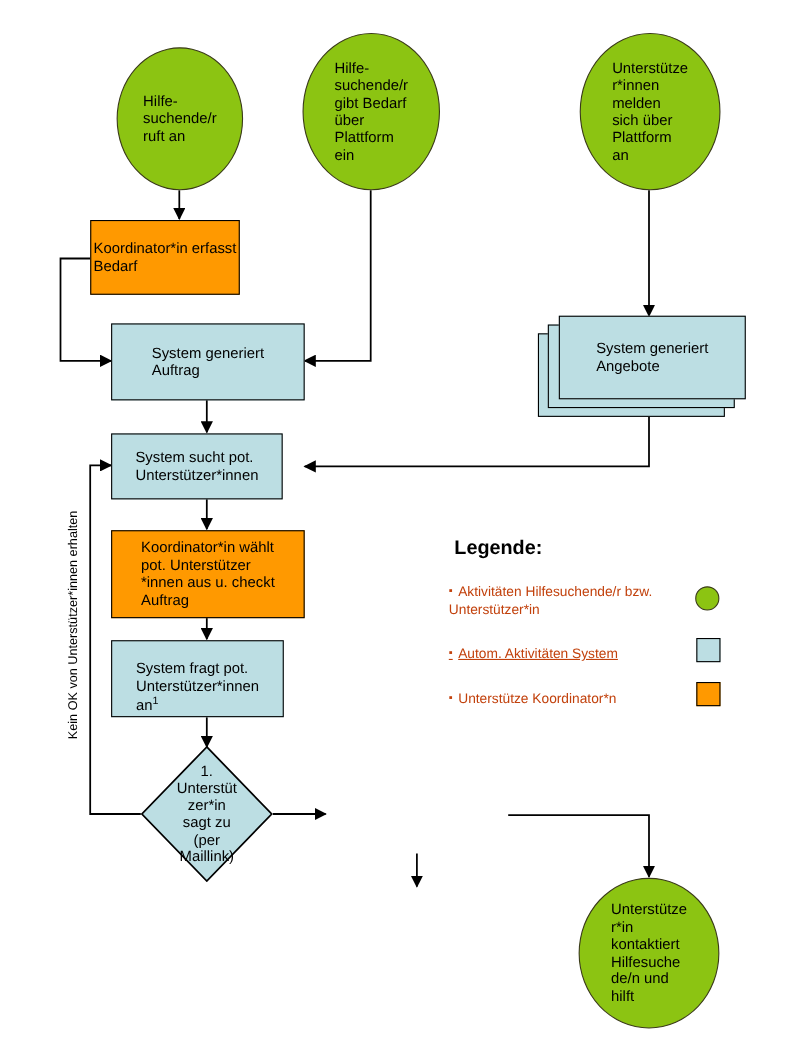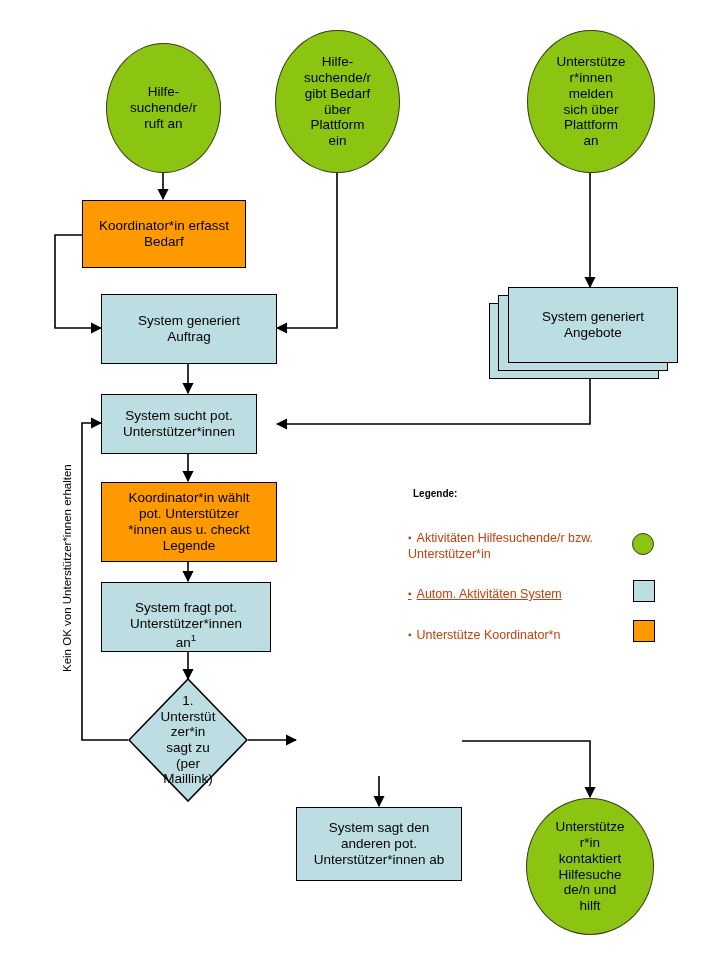--- a/index.html
+++ b/index.html
@@ -14,21 +14,20 @@
     background: #ffffff;
     font-family: "Liberation Sans", sans-serif;
     overflow: hidden;
   }
   .node {
     position: absolute;
     box-sizing: border-box;
     display: flex;
     align-items: center;
     justify-content: center;
-    text-align: center;
     color: #000000;
     font-size: 13.5px;
     line-height: 1.18;
   }
   .circle {
     border-radius: 50%;
     background: #8CC412;
     border: 1px solid #3a3a1a;
   }
   .rect {
@@ -70,21 +69,21 @@
   }
   .vlabel {
     position: absolute;
     transform-origin: left bottom;
     white-space: nowrap;
     font-size: 11.5px;
     color: #000;
   }
   .legend-title {
     position: absolute;
-    font-size: 10px;
+    font-size: 18px;
     font-weight: bold;
     color: #000;
   }
   .legend-row {
     position: absolute;
     font-size: 12.5px;
     color: #c2410c;
     line-height: 1.25;
   }
   .legend-bullet { margin-right: 5px; font-size: 10px; vertical-align: middle; }
@@ -157,21 +156,21 @@
 
   <div class="node circle" style="left:527px; top:30px; width:128px; height:143px;">
     <span style="white-space:pre-line;">Unterstütze
 r*innen
 melden
 sich über
 Plattform
 an</span>
   </div>
 
-  <div class="node rect orange" style="left:82px; top:200px; width:164px; height:68px;">
+  <div class="node rect orange" style="left:82px; top:200px; width:136px; height:68px;">
     <span style="white-space:pre-line;">Koordinator*in erfasst
 Bedarf</span>
   </div>
 
   <div class="node rect" style="left:101px; top:294px; width:176px; height:70px;">
     <span style="white-space:pre-line;">System generiert
 Auftrag</span>
   </div>
 
   <div class="stackwrap" style="left:489px; top:287px; width:200px; height:92px;">
@@ -185,49 +184,44 @@
 
   <div class="node rect" style="left:101px; top:394px; width:156px; height:60px;">
     <span style="white-space:pre-line;">System sucht pot.
 Unterstützer*innen</span>
   </div>
 
   <div class="node rect orange" style="left:101px; top:482px; width:176px; height:80px;">
     <span style="white-space:pre-line;">Koordinator*in wählt
 pot. Unterstützer
 *innen aus u. checkt
-Legende</span>
-  </div>
-
-  <div class="node rect" style="left:101px; top:582px; width:170px; height:70px;">
+Auftrag</span>
+  </div>
+
+  <div class="node rect" style="left:101px; top:582px; width:157px; height:70px;">
     <span style="white-space:pre-line;">
       <span>System fragt pot.
 Unterstützer*innen
 an</span><span class="sup">1</span>
     </span>
   </div>
 
   <div class="diamond-wrap" style="left:128px; top:678px; width:120px; height:124px;">
     <svg class="diamond-shape" viewBox="0 0 120 124" preserveAspectRatio="none">
       <polygon points="60,1 119,62 60,123 1,62" fill="#BCDEE3" stroke="#000" stroke-width="1.6"></polygon>
     </svg>
     <div class="diamond-label" style="white-space:pre-line;">1.
 Unterstüt
 zer*in
 sagt zu
 (per
 Maillink)</div>
   </div>
 
 
-  <div class="node rect" style="left:296px; top:807px; width:166px; height:74px;">
-    <span style="white-space:pre-line;">System sagt den
-anderen pot.
-Unterstützer*innen ab</span>
-  </div>
 
   <div class="node circle" style="left:526px; top:798px; width:128px; height:137px;">
     <span style="white-space:pre-line;">Unterstütze
 r*in
 kontaktiert
 Hilfesuche
 de/n und
 hilft</span>
   </div>
 

